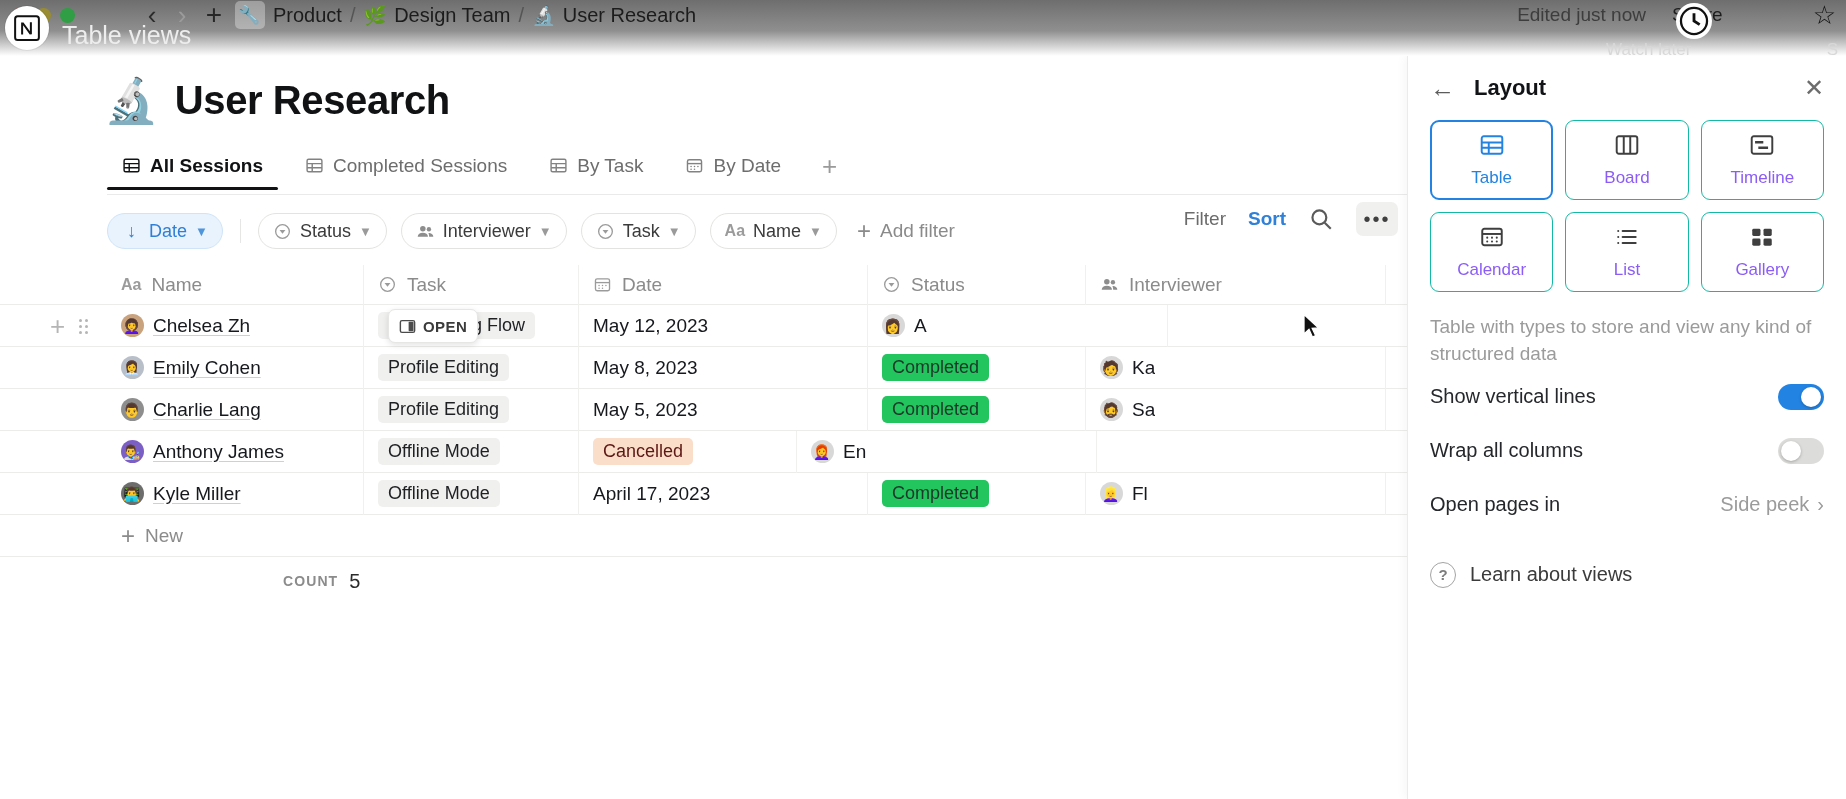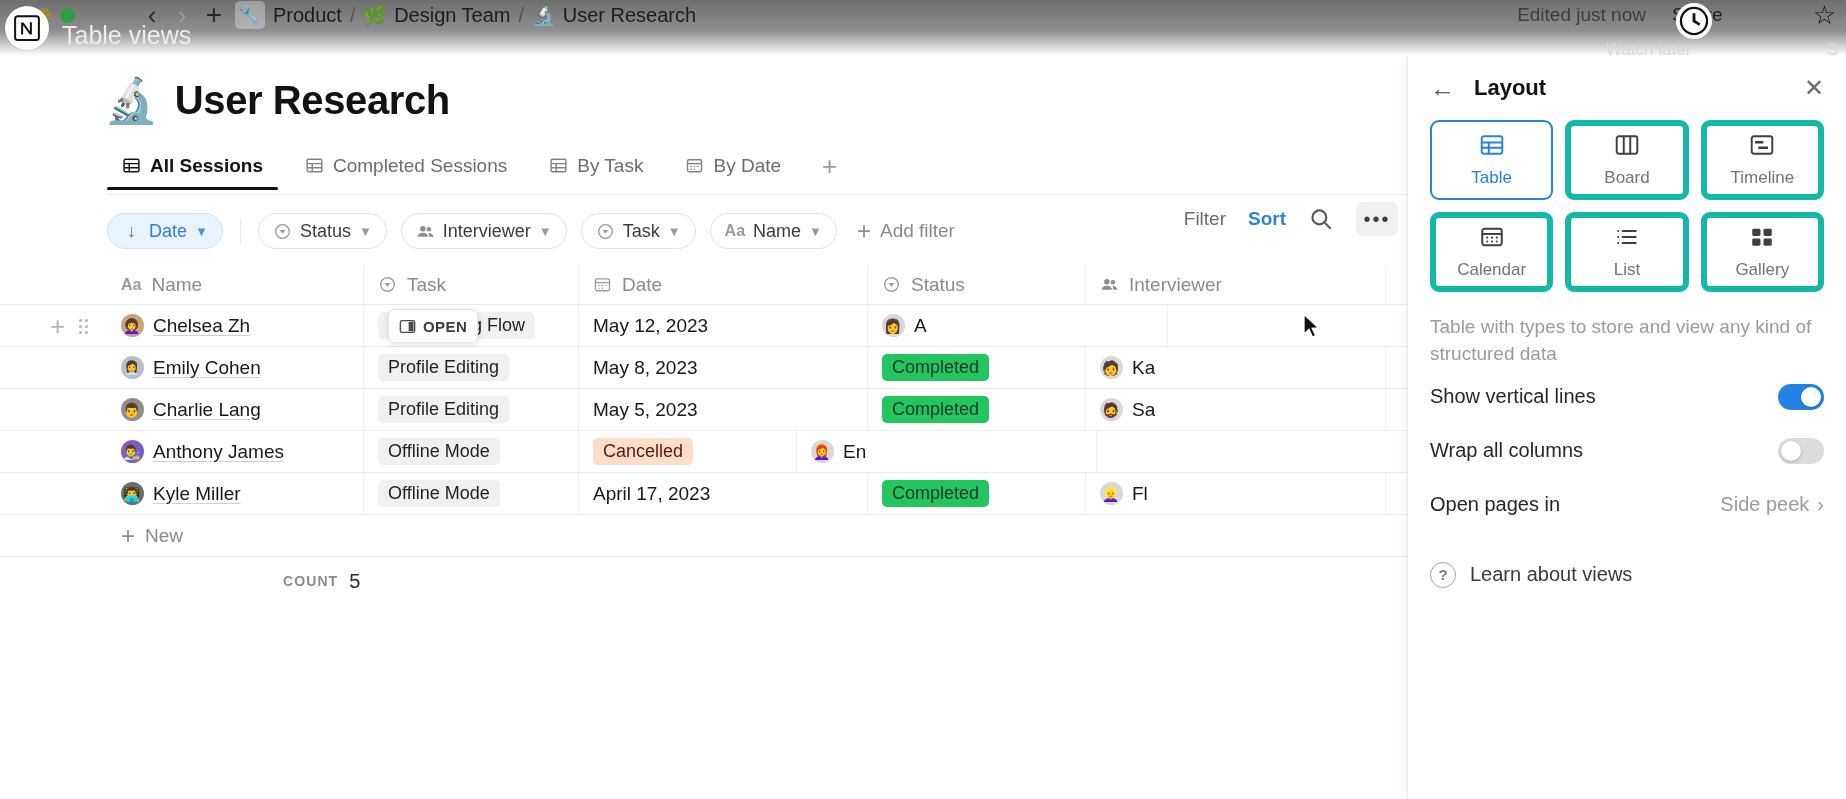--- a/index.html
+++ b/index.html
@@ -158,23 +158,23 @@
   
   .panel { position:absolute; top: 56px; right: 0; width: 439px; height: 743px;
            background:#fff; border-left: 1px solid #ebebea; z-index: 20;
            box-shadow: -2px 0 10px rgba(15,15,15,.045); }
   .panel-head { display:flex; align-items:center; height: 64px; padding: 0 22px; gap: 18px; position:relative;}
   .panel-back { font-size: 25px; color:#5c5c5c; width: 26px; cursor:pointer; }
   .panel-title { font-size: 22px; font-weight:700; color:#121316; }
   .panel-close { position:absolute; right: 22px; top: 20px; font-size: 24px; color:#6c6c6c; cursor:pointer; line-height:1;}
 
   .layout-grid { display:grid; grid-template-columns: repeat(3, 1fr); gap: 12px; padding: 0 22px; }
-  .lay-card { height: 80px; border:6px solid #14b8a6; border-radius: 9px; display:flex;
+  .lay-card { height: 80px; border:1px solid #14b8a6; border-radius: 9px; display:flex;
               flex-direction:column; align-items:center; justify-content:center; gap: 10px;
-              font-size: 17px; color:#737373; cursor:pointer; background:#fff;}
+              font-size: 17px; color:#8b5cf6; cursor:pointer; background:#fff;}
   .lay-card.sel { border: 2px solid #2383e2; color:#2383e2; }
   .lay-ic { width: 26px; height: 26px; display:flex; align-items:center; justify-content:center; }
 
   .panel-desc { padding: 22px 22px 0 22px; font-size: 19px; line-height: 1.42; color:#9b9b9b; }
 
   .panel-opt { display:flex; align-items:center; justify-content:space-between; height: 50px;
                padding: 0 22px; margin-top: 4px; }
   .opt-lbl { font-size: 20px; color:#25272b; }
   .toggle { width: 46px; height: 26px; border-radius: 13px; position:relative; cursor:pointer; }
   .toggle.on { background:#2383e2; }

